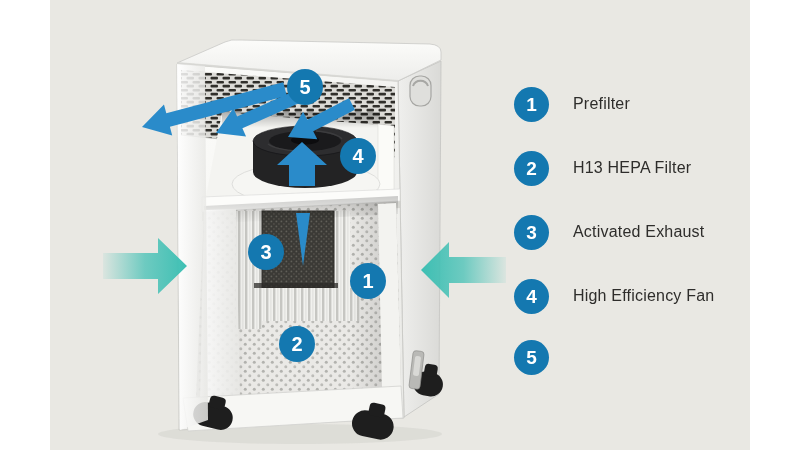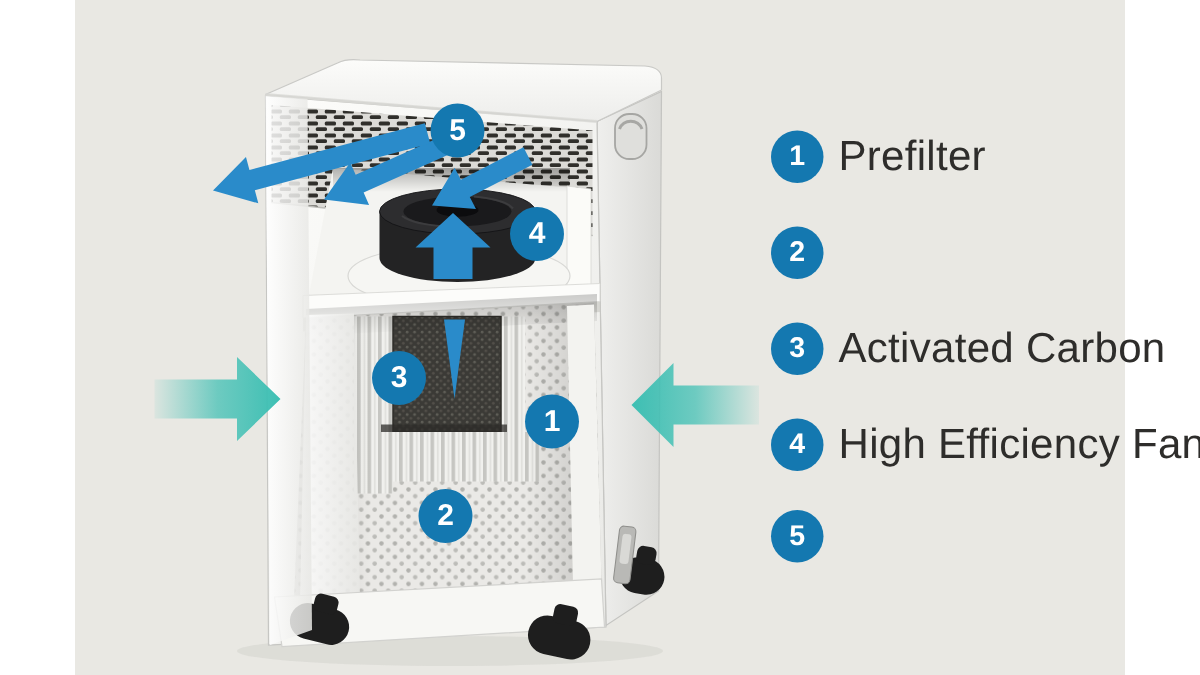--- a/index.html
+++ b/index.html
@@ -16,21 +16,21 @@
   .b4{left:340px;top:138px;}
   .b3{left:248px;top:234px;}
   .b1{left:350px;top:263px;}
   .b2{left:279px;top:326px;}
 
   
   .legend-row{position:absolute;left:514px;display:flex;align-items:center;height:36px;}
   .r1{top:86px;}.r2{top:150px;}.r3{top:214px;}.r4{top:278px;}.r5{top:339px;}
   .lbadge{width:35px;height:35px;border-radius:50%;background:var(--badge-blue,#1478b0);
           color:#fff;font-weight:bold;font-size:19px;line-height:35px;text-align:center;flex:0 0 auto;}
-  .llabel{margin-left:10px;font-size:28px;color:var(--label-text,#2e2d2b);letter-spacing:.2px;white-space:nowrap;}
+  .llabel{margin-left:24px;font-size:16px;color:var(--label-text,#2e2d2b);letter-spacing:.2px;white-space:nowrap;}
 </style>
 </head>
 <body>
 
 <div class="stage">
   <div class="panel"></div>
 
   <svg class="scene" viewBox="0 0 800 450">
     <defs>
       <pattern id="grille" patternUnits="userSpaceOnUse" width="12" height="8">
@@ -190,24 +190,25 @@
   <div class="dbadge b1">1</div>
   <div class="dbadge b2">2</div>
 
   <div>
     <div class="legend-row r1">
       <span class="lbadge">1</span>
       <span class="llabel">Prefilter</span>
     </div>
     <div class="legend-row r2">
       <span class="lbadge">2</span>
+      <span class="llabel">H13 HEPA Filter</span>
     </div>
     <div class="legend-row r3">
       <span class="lbadge">3</span>
-      <span class="llabel">Activated Carbon</span>
+      <span class="llabel">Activated Exhaust</span>
     </div>
     <div class="legend-row r4">
       <span class="lbadge">4</span>
       <span class="llabel">High Efficiency Fan</span>
     </div>
     <div class="legend-row r5">
       <span class="lbadge">5</span>
     </div>
   </div>
 </div>

